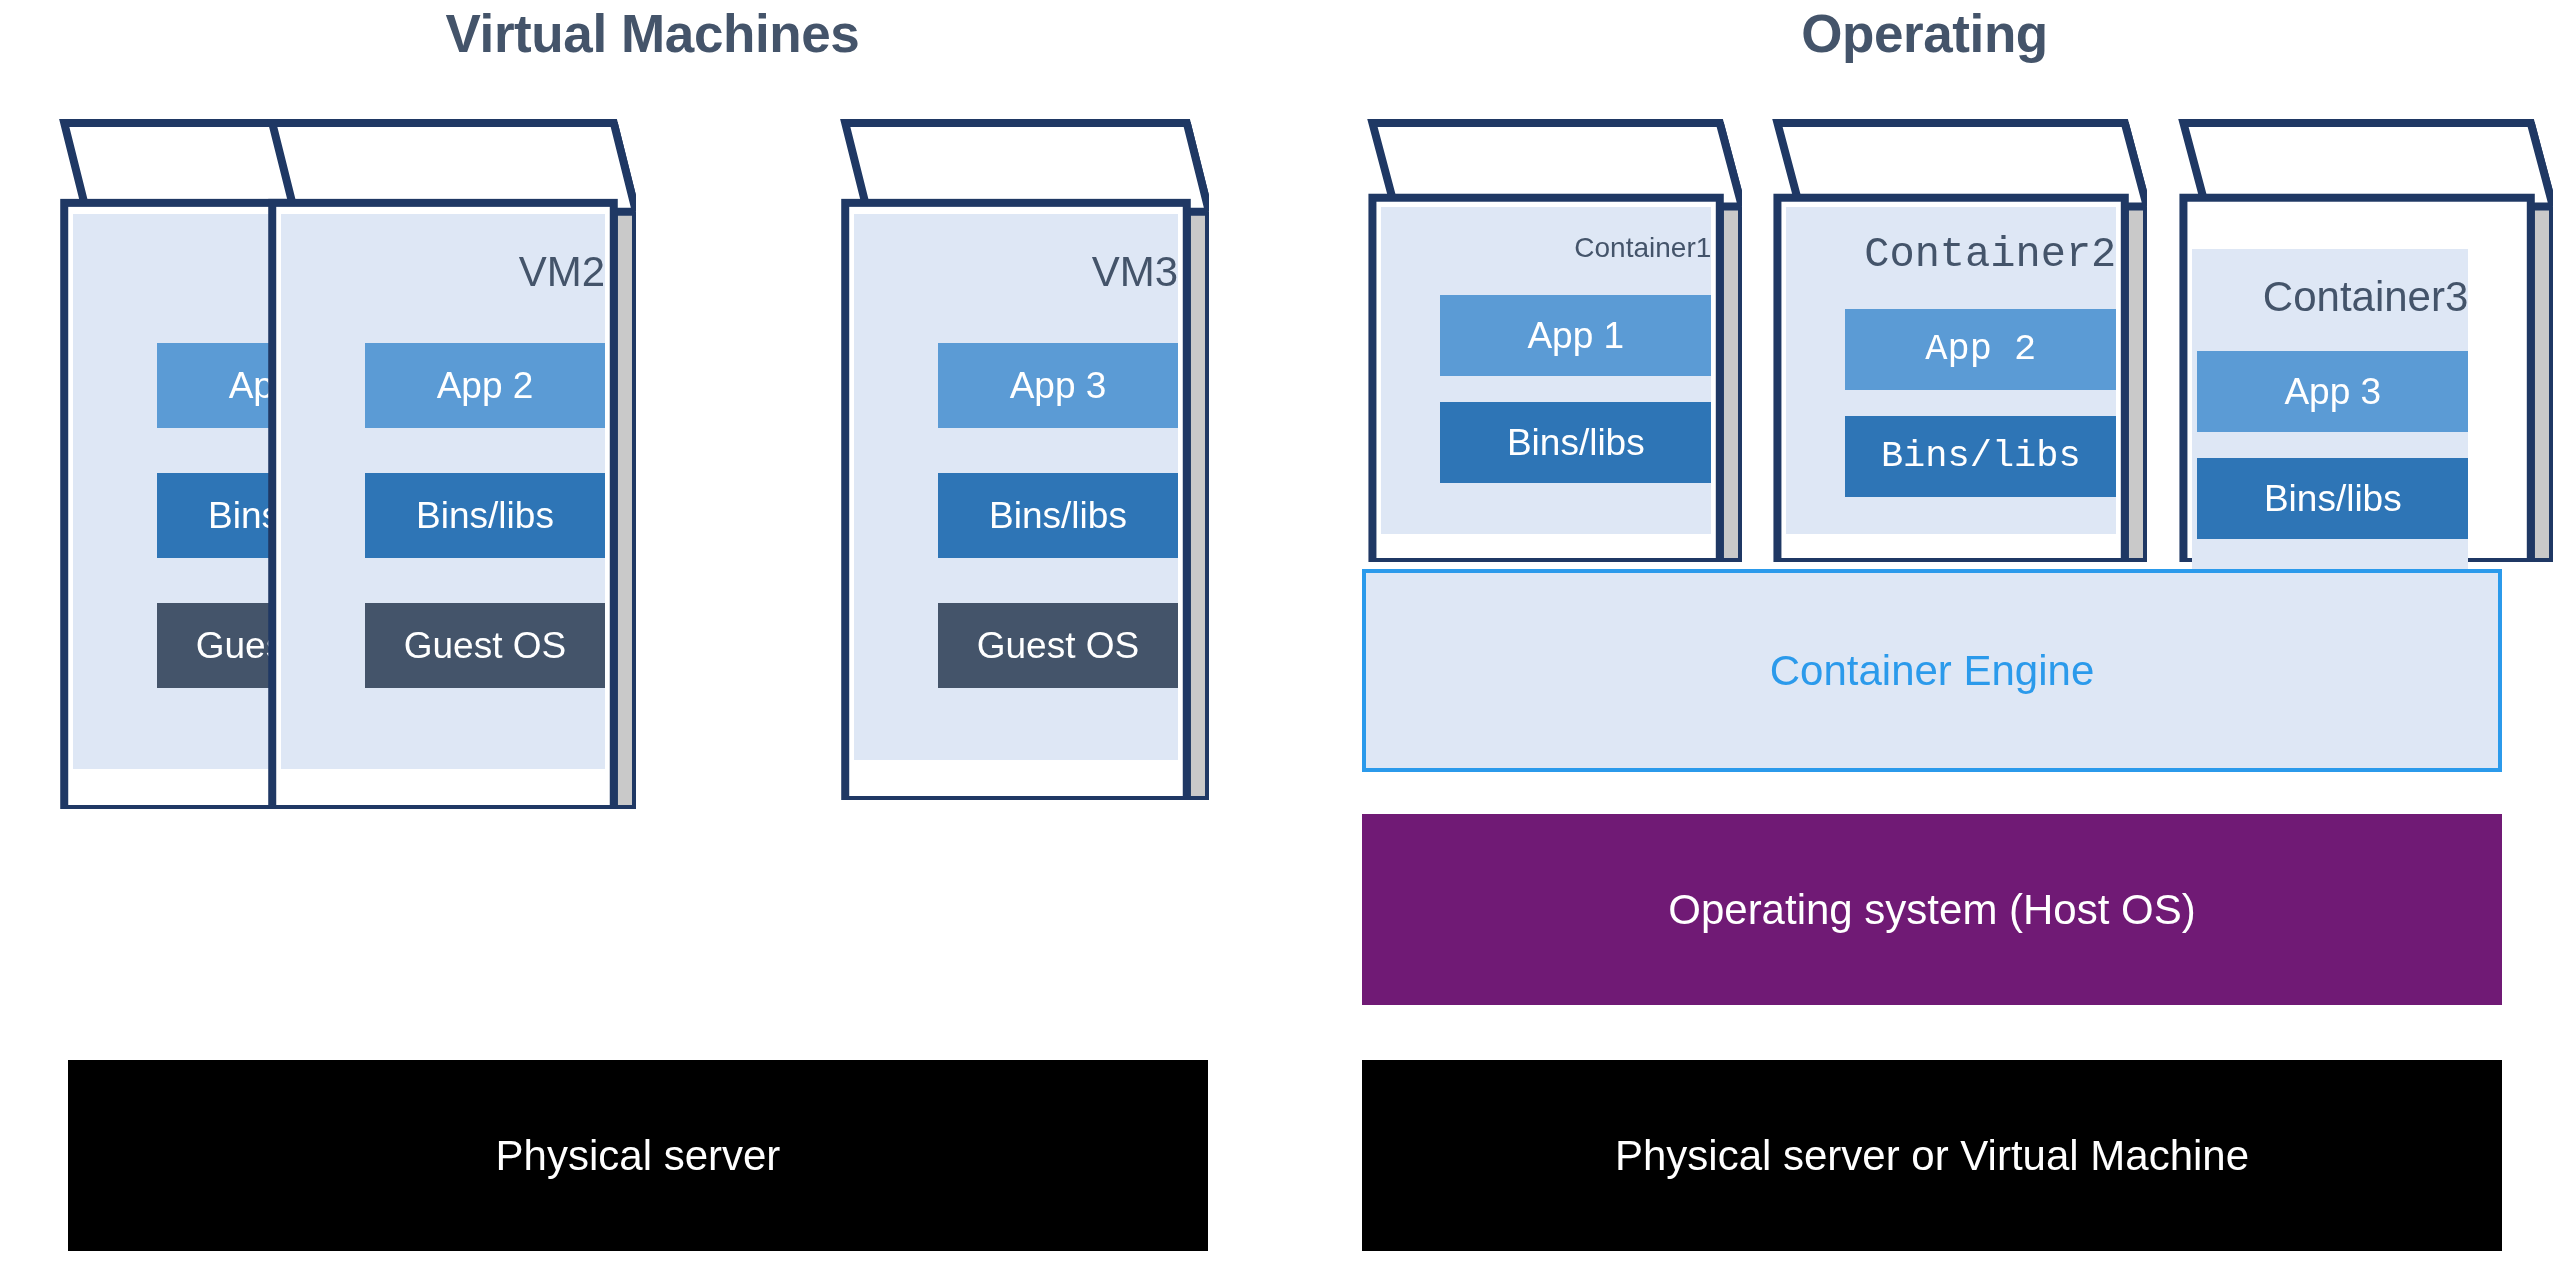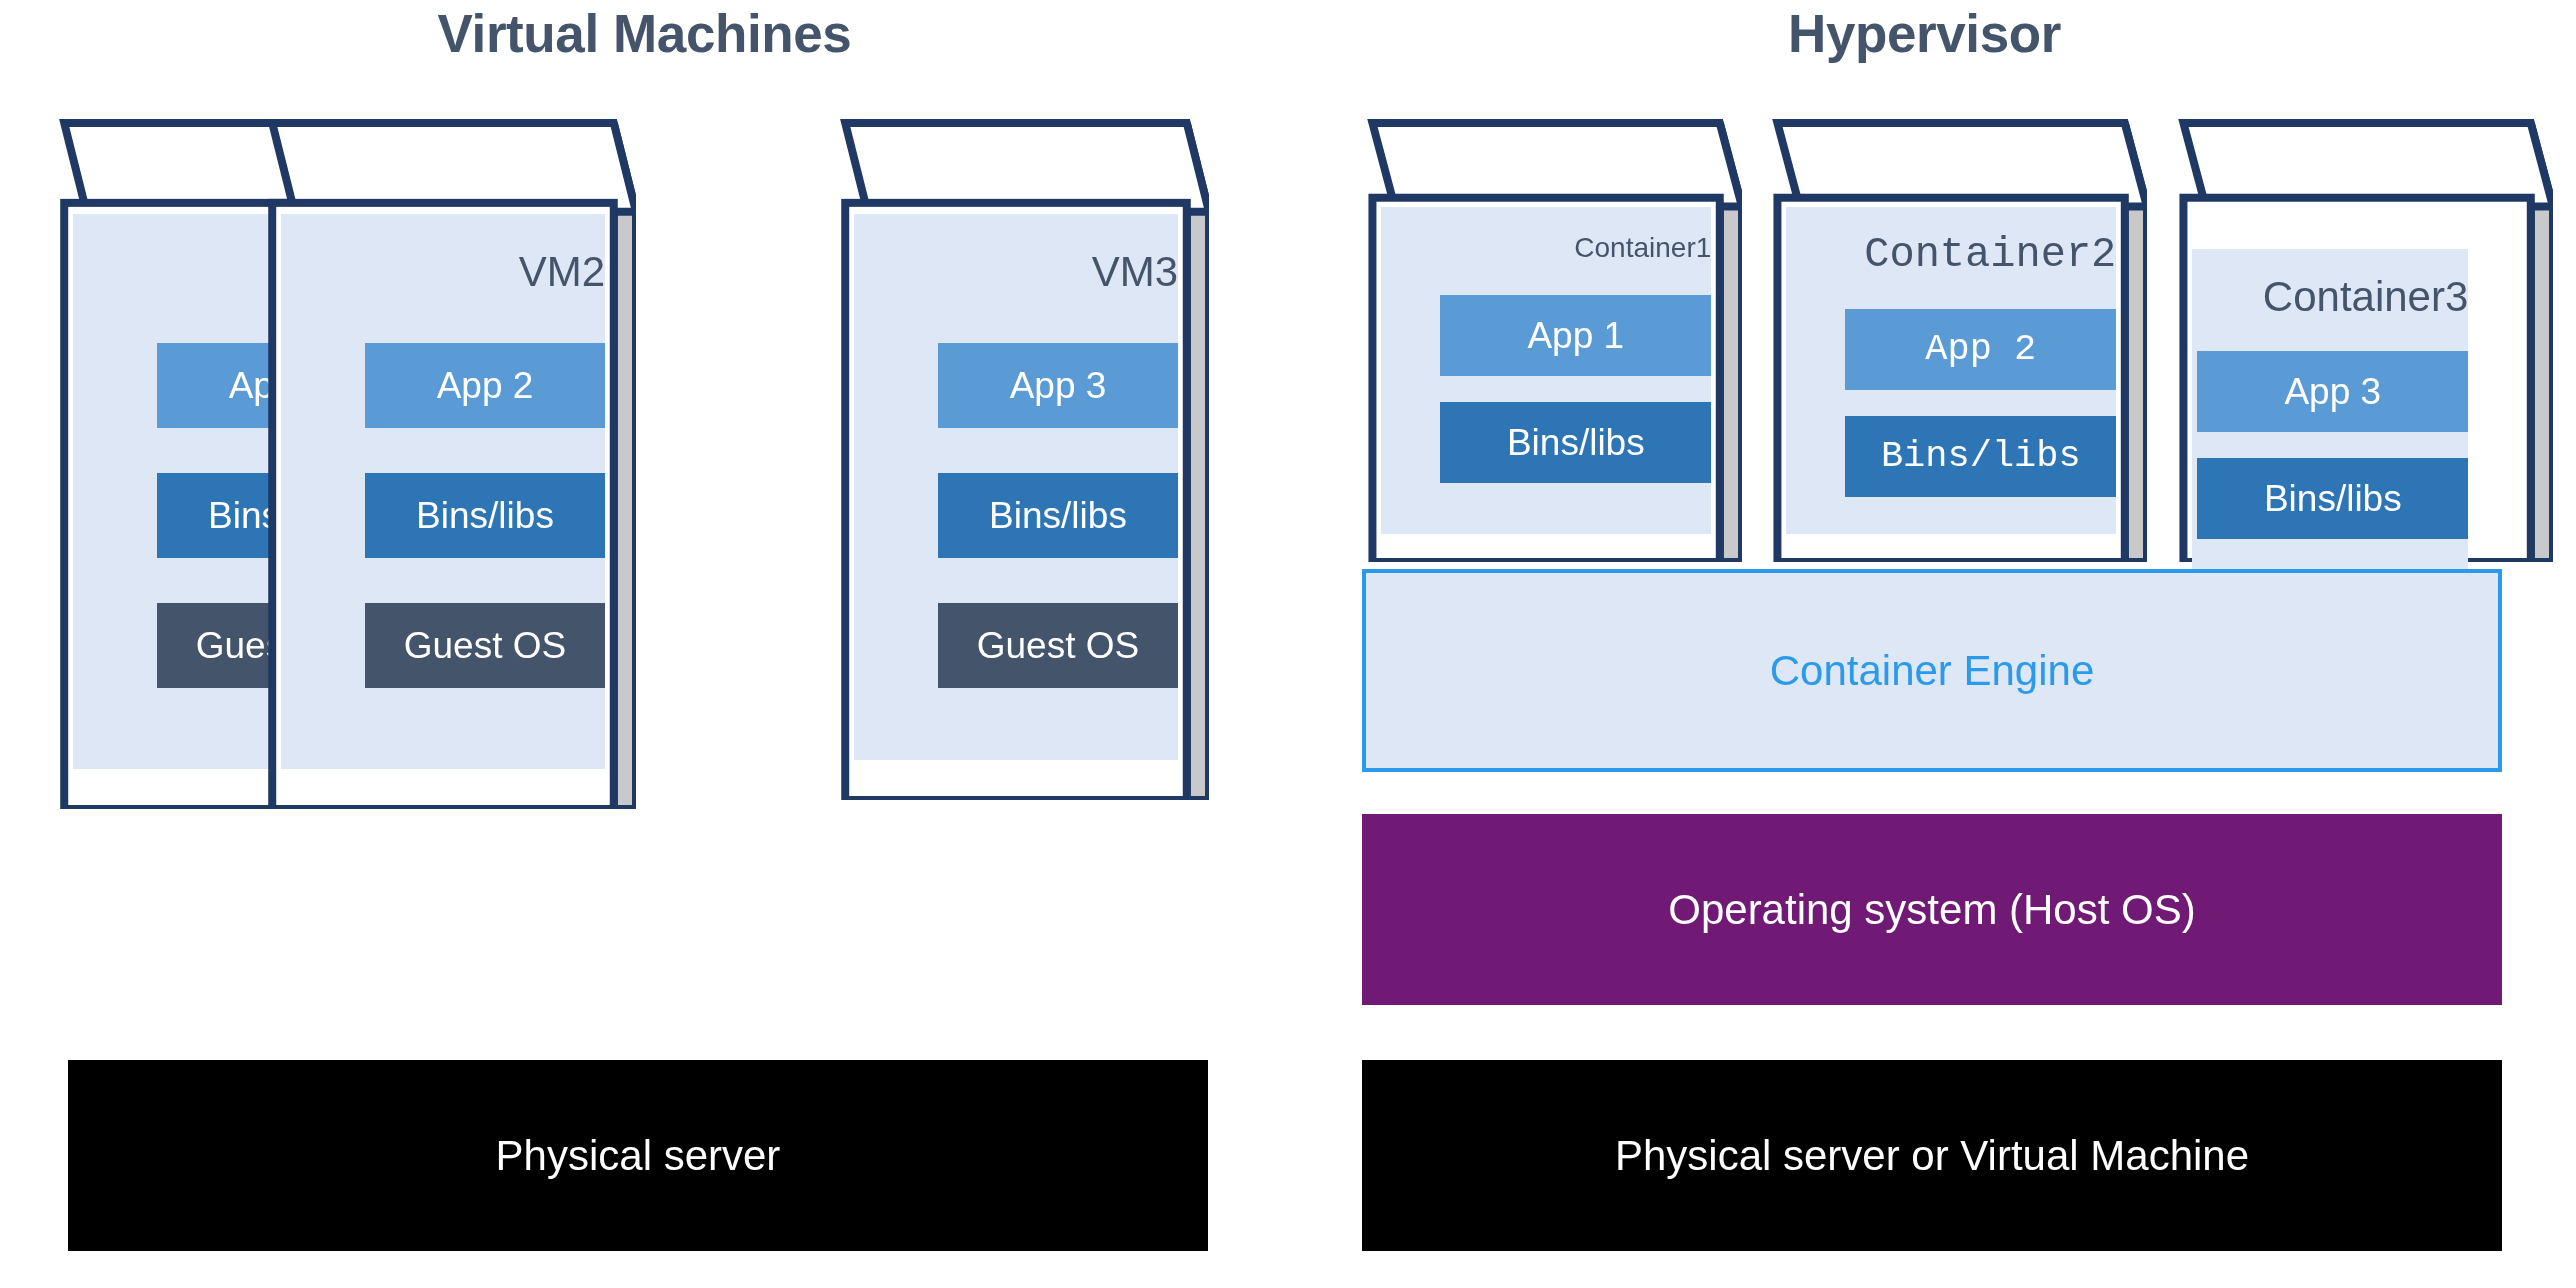--- a/index.html
+++ b/index.html
@@ -26,21 +26,21 @@
   .col-title {
     position: absolute;
     font-size: 53px;
     font-weight: bold;
     color: #44546A;
     text-align: center;
     letter-spacing: -0.4px;
     line-height: 1;
     white-space: nowrap;
   }
-  #title-vm   { left: 0px;    top: 7.1px;  width: 1289px; }
+  #title-vm   { left: 0px;    top: 7.1px;  width: 1289px; padding-left: 8px; }
   #title-ctr  { left: 1280px; top: 7.1px;  width: 1289px; }
 
   
   .box3d {
     position: absolute;
   }
   .box3d .top-face,
   .box3d .side-face,
   .box3d .front-face {
     position: absolute;
@@ -97,21 +97,21 @@
   .bar-physical   { background: #000000; color: #ffffff; }
   .bar-engine     { background: #DEE7F5; color: #2B9AEB; border: 4.4px solid #2B9AEB; }
 </style>
 </head>
 <body>
 
 <div class="stage">
 
   <div class="col-title" id="title-vm">Virtual Machines</div>
 
-  <div class="col-title" id="title-ctr">Hypervisor</div>
+  <div class="col-title" id="title-ctr">Operating</div>
 
   <div class="box3d" style="left:50px; top:98px; width:378px; height:711px;">
     <div class="top-face">
       <svg viewBox="0 0 425 800" preserveAspectRatio="none">
         <polygon points="400,28 425,128 425,800 400,800" fill="#C9C9C9" stroke="#1F3864" stroke-width="9"></polygon>
         <polygon points="16,28 400,28 425,128 41,128" fill="#ffffff" stroke="#1F3864" stroke-width="9"></polygon>
         <rect x="16" y="118" width="384" height="682" fill="#ffffff" stroke="#1F3864" stroke-width="9"></rect>
       </svg>
     </div>
     <div class="panel" style="left:23px; top:116px; width:324px; height:555px;">

